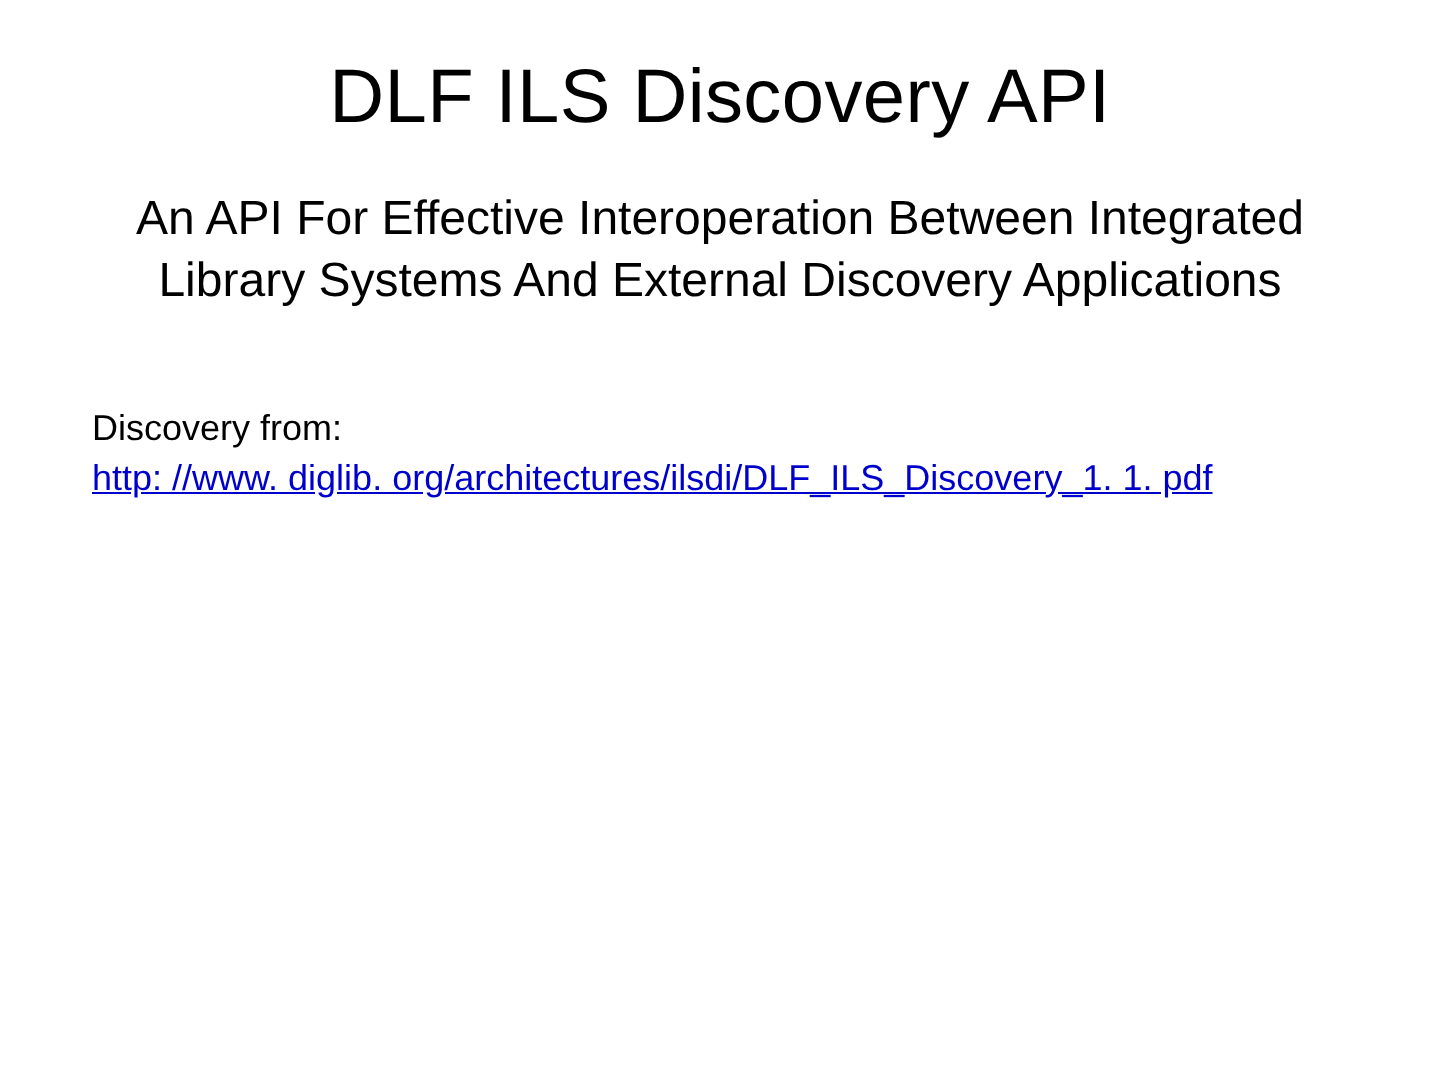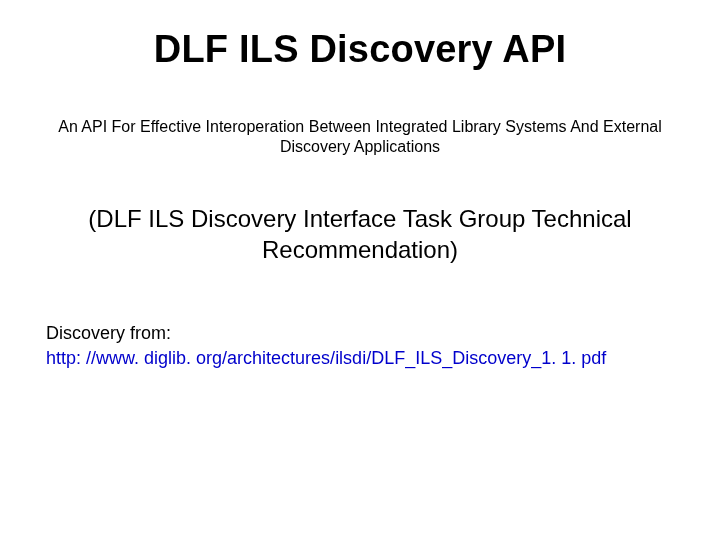--- a/index.html
+++ b/index.html
@@ -1,27 +1,26 @@
 <!DOCTYPE html>
 <html><head>
   <meta charset="utf-8">
   <style>
     * { margin: 0; padding: 0; box-sizing: border-box; }
     html, body { width: 720px; height: 540px; background: #fff; font-family: Arial, Helvetica, sans-serif; color: #000; }
     .slide { width: 720px; height: 540px; padding: 20px 40px 30px 40px; display: flex; flex-direction: column; }
-    .title { font-size: 38px; font-weight: 700; text-align: center; margin-top: 8px; margin-bottom: 46px; letter-spacing: 0.2px; }
-    .subtitle { font-size: 16px; font-weight: 400; text-align: center; line-height: 1.28; margin-bottom: 46px; padding: 0 6px; }
+    .title { font-size: 38px; font-weight: 400; text-align: center; margin-top: 8px; margin-bottom: 24px; letter-spacing: 0.2px; }
+    .subtitle { font-size: 24px; font-weight: 400; text-align: center; line-height: 1.28; margin-bottom: 46px; padding: 0 6px; }
     .paren { font-size: 24px; font-weight: 400; text-align: center; line-height: 1.28; margin-bottom: 56px; padding: 0 30px; }
     .available { font-size: 18px; font-weight: 400; line-height: 1.35; padding-left: 6px; }
-    .link { color: #0000cc; cursor: pointer; word-break: break-word; }
+    .link { color: #0000cc; text-decoration: underline; cursor: pointer; word-break: break-word; }
   </style>
 </head>
 <body>
 
 <div class="slide">
   <h1 class="title">DLF ILS Discovery API</h1>
   <p class="subtitle">An API For Effective Interoperation Between Integrated Library Systems And External Discovery Applications</p>
-  <p class="paren">(DLF ILS Discovery Interface Task Group Technical Recommendation)</p>
   <div class="available">
     <span>Discovery from:</span><br>
     <a class="link">http: //www. diglib. org/architectures/ilsdi/DLF_ILS_Discovery_1. 1. pdf</a>
   </div>
 </div>
 
 </body></html>

